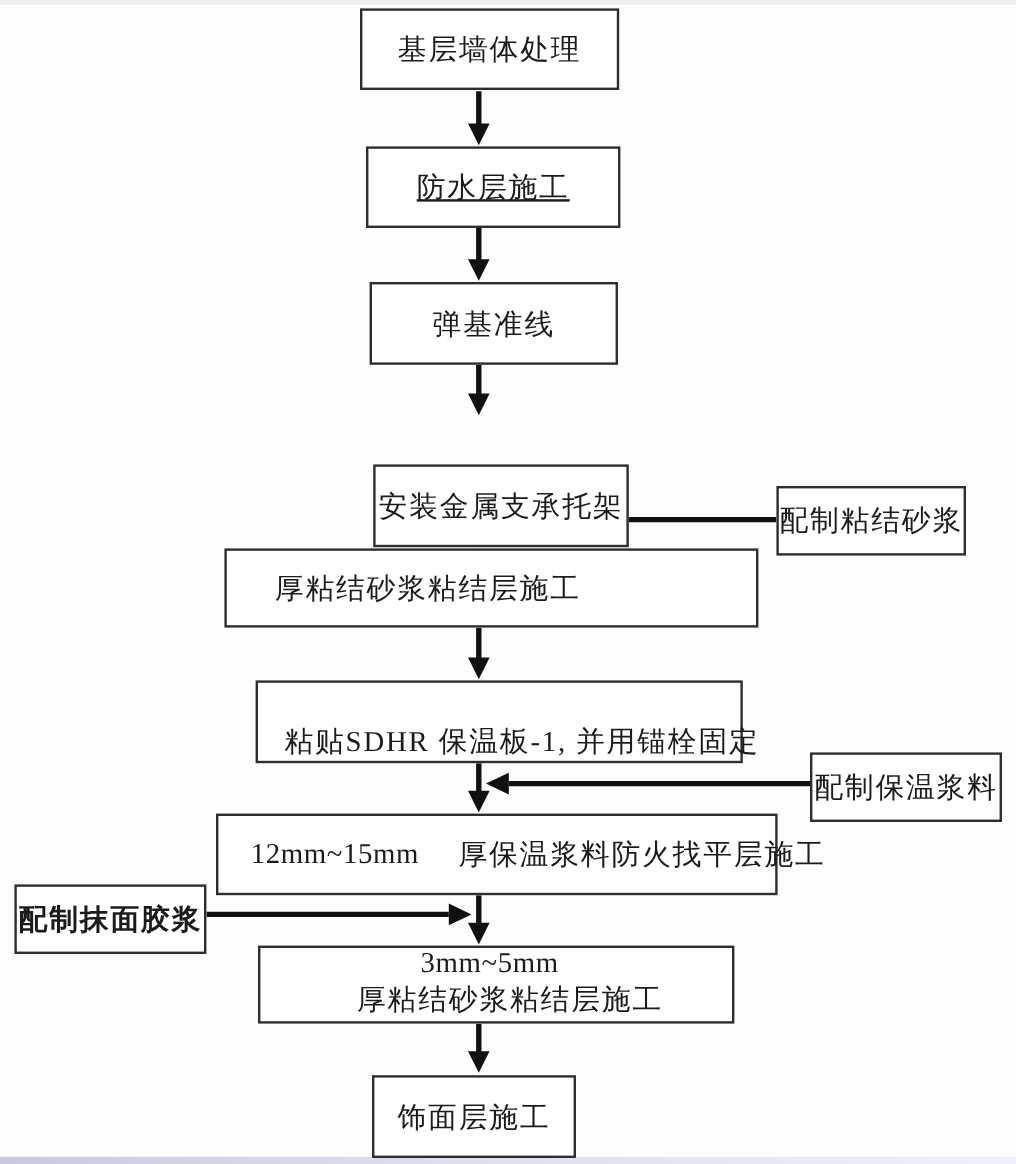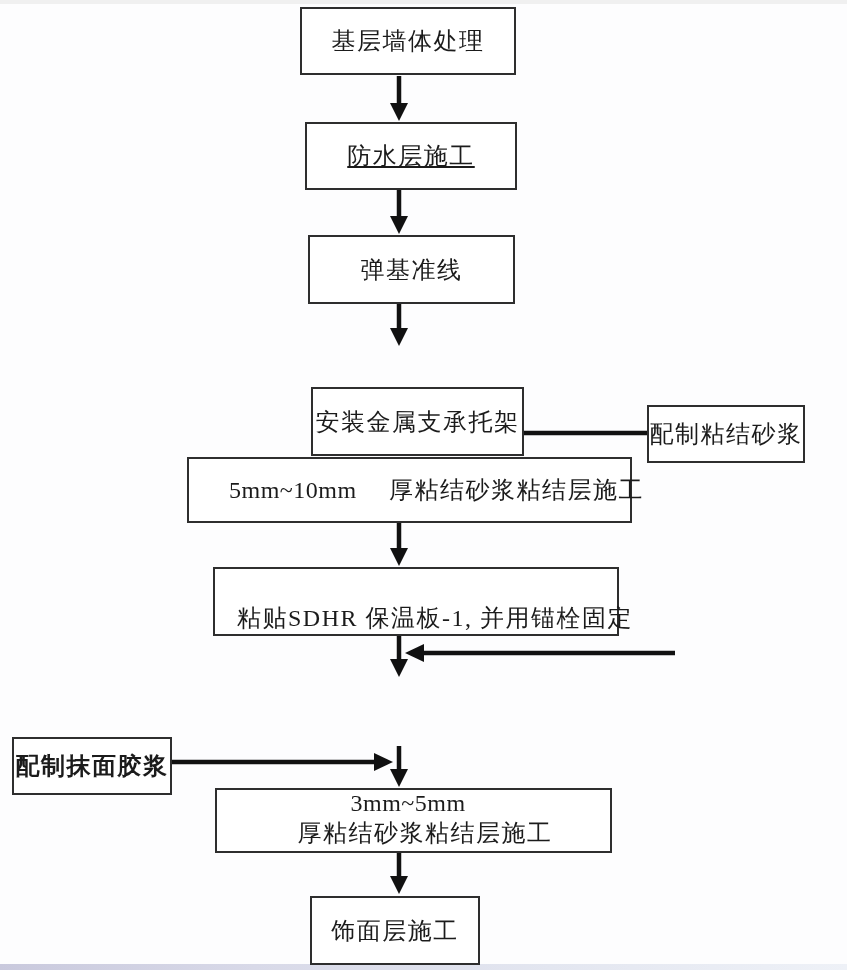--- a/index.html
+++ b/index.html
@@ -117,40 +117,46 @@
 
   <div class="node" style="left:308px;top:235px;width:207px;height:69px;">
     <span>弹基准线</span>
   </div>
 
   <div class="node" style="left:311px;top:347px;width:213px;height:69px;margin-top:40px;">
     <span>安装金属支承托架</span>
   </div>
 
   <div class="node node-split" style="left:187px;top:457px;width:445px;height:66px;padding-left:40px;">
-    <span class="spec" style="width:160px;">5mm~10mm</span>
     <span>厚粘结砂浆粘结层施工</span>
   </div>
 
   <div class="node node-left" style="left:213px;top:567px;width:406px;height:69px;">
     <span>粘贴SDHR 保温板-1, 并用锚栓固定</span>
   </div>
 
+  <div class="node node-split" style="left:180px;top:678px;width:468px;height:68px;padding-left:27px;">
+    <span class="spec" style="width:173px;">12mm~15mm</span>
+    <span>厚保温浆料防火找平层施工</span>
+  </div>
 
   <div class="node node-split" style="left:215px;top:788px;width:397px;height:65px;padding-left:23px;flex-direction:column;">
     <span class="spec" style="width:149px;">3mm~5mm</span>
     <span>厚粘结砂浆粘结层施工</span>
   </div>
 
   <div class="node" style="left:310px;top:896px;width:170px;height:69px;">
     <span>饰面层施工</span>
   </div>
 
   <div class="node" style="left:647px;top:405px;width:158px;height:58px;">
     <span>配制粘结砂浆</span>
   </div>
 
+  <div class="node" style="left:675px;top:627px;width:160px;height:58px;">
+    <span>配制保温浆料</span>
+  </div>
 
   <div class="node" style="left:12px;top:737px;width:160px;height:58px;font-weight:bold;">
     <span>配制抹面胶浆</span>
   </div>
 
 </div>
 
 </body></html>

